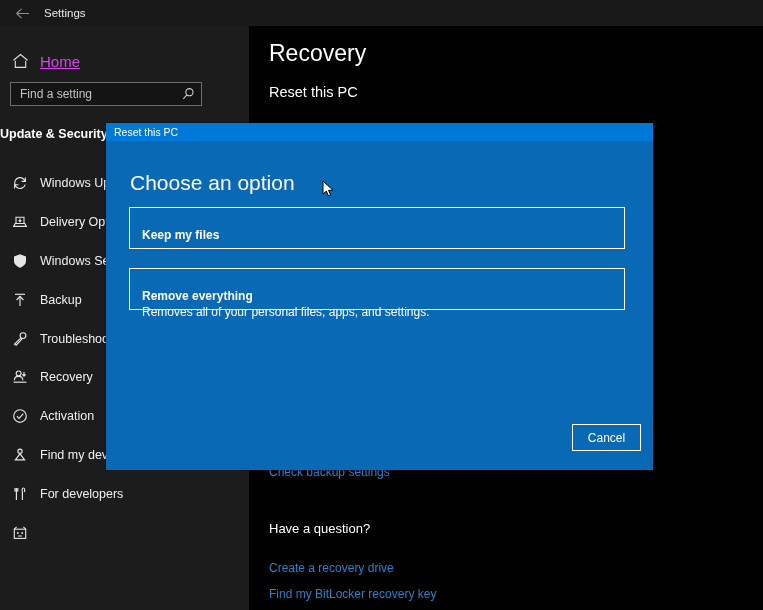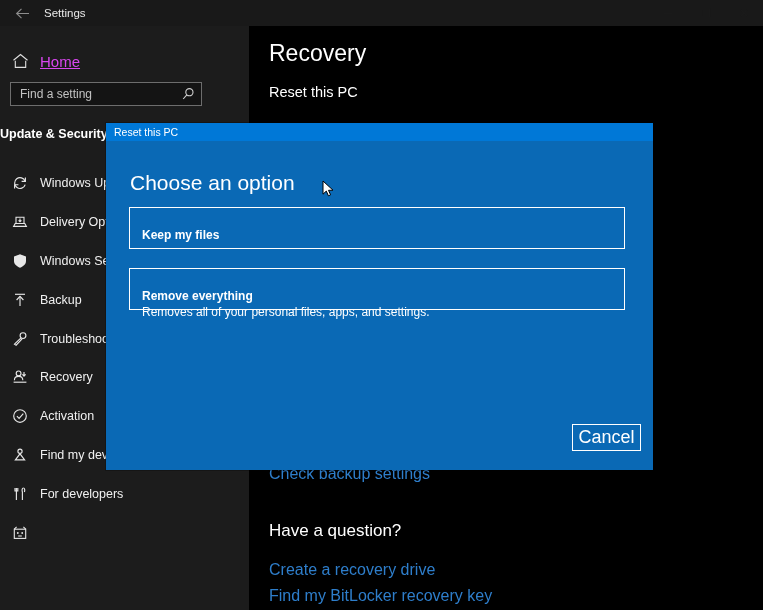--- a/index.html
+++ b/index.html
@@ -97,25 +97,25 @@
   .sec-title {
     position: absolute; left: 20px; top: 58px;
     color: #ffffff; font-size: 14.5px;
   }
   .body-txt {
     position: absolute; left: 20px; top: 400px; width: 480px;
     color: #e3e3e3; font-size: 12px; line-height: 18px;
   }
   .lnk {
     position: absolute; left: 20px;
-    color: #2e7ecb; font-size: 16px;
+    color: #2e7ecb; font-size: 12px;
   }
   .q-title {
     position: absolute; left: 20px; top: 495px;
-    color: #ffffff; font-size: 17px;
+    color: #ffffff; font-size: 13px;
   }
 
   
   .dialog {
     position: absolute; left: 106px; top: 123px; width: 547px; height: 347px;
     background: #0a69b5;
     box-shadow: 0 0 0 1px rgba(0,0,0,0.25);
   }
   .dlg-tb {
     position: absolute; left: 0; top: 0; width: 547px; height: 18px;
@@ -133,21 +133,21 @@
     padding: 20px 0 0 12px; cursor: default;
   }
   #opt1 { top: 84px; }
   #opt2 { top: 145px; }
   .opt-t { color: #ffffff; font-size: 12px; font-weight: bold; line-height: 15px; }
   .opt-d { color: #ffffff; font-size: 12px; font-weight: normal; line-height: 16px; }
 
   .cancel {
     position: absolute; left: 466px; top: 301px; width: 69px; height: 27px;
     border: 1px solid #ffffff; background: transparent;
-    color: #ffffff; font-size: 18px;
+    color: #ffffff; font-size: 12px;
     display: flex; align-items: center; justify-content: center;
     font-family: "Liberation Sans", sans-serif; cursor: default;
   }
 
   .cursor { position: absolute; left: 322px; top: 180px; width: 14px; height: 18px; }
 </style>
 </head>
 <body>
 
 <div id="root">

